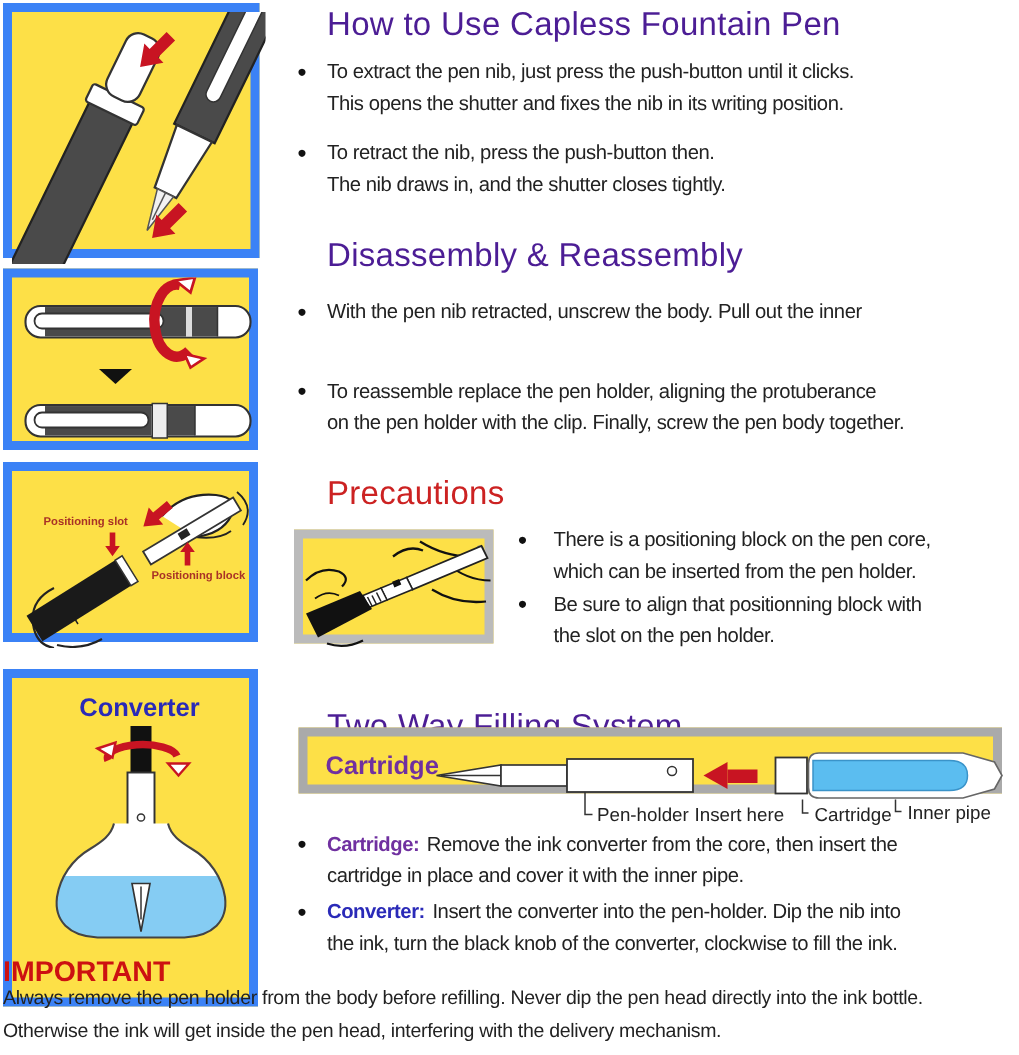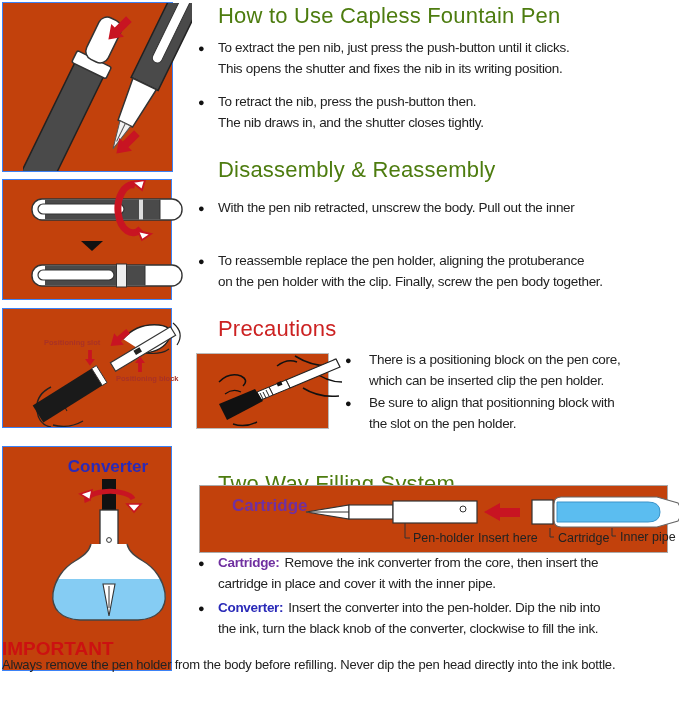--- a/index.html
+++ b/index.html
@@ -1,19 +1,19 @@
 <!DOCTYPE html>
 <html><head>
 <meta charset="utf-8">
 <style>
   html,body{margin:0;padding:0;background:#fff;}
   #sheet{position:relative;width:679px;height:703px;background:#fff;overflow:hidden;
          font-family:"Liberation Sans",sans-serif;color:#1e1e1e;}
-  .frame{position:absolute;background:#c2410c;border:1px solid #3b82f6;box-sizing:border-box;padding-left:20px;}
-  .h{position:absolute;font-size:22px;letter-spacing:.2px;color:#4d7c0f;white-space:nowrap;}
+  .frame{position:absolute;background:#fde047;border:6px solid #3b82f6;box-sizing:border-box;}
+  .h{position:absolute;font-size:22px;letter-spacing:.2px;color:#4c1d95;white-space:nowrap;}
   .h.red{color:#cc2222;}
   .bullet{position:absolute;font-size:13.5px;letter-spacing:-.3px;line-height:21px;color:#222;
           padding-left:22px;white-space:nowrap;}
   .bullet::before{content:"●";position:absolute;left:2px;top:1px;font-size:11px;color:#111;}
   .bullet.wide-gap{padding-left:26px;}
   .bl{white-space:nowrap;}
   .lead{font-weight:bold;margin-right:5px;}
   .lead.purple{color:#7030a0;}
   .lead.blue{color:#2a2ab8;}
   #important-heading{position:absolute;left:2px;top:638px;font-size:19px;font-weight:bold;color:#cc1111;}
@@ -159,30 +159,30 @@
       <line x1="49" y1="36" x2="52" y2="42" stroke="#222"></line>
       <polygon points="2,50 38,35 46,47 10,66" fill="#111"></polygon>
       <path d="M2,28 q10,-10 22,-6 q8,4 2,10" fill="none" stroke="#111" stroke-width="1.5"></path>
       <path d="M8,40 q8,-6 16,-2" fill="none" stroke="#111" stroke-width="1.2"></path>
       <path d="M16,70 q12,4 24,-2" fill="none" stroke="#111" stroke-width="1.5"></path>
     </svg>
   </div>
 
   <div class="bullet wide-gap" style="left:343px;top:349px;">
     <div class="bl">There is a positioning block on the pen core,</div>
-    <div class="bl">which can be inserted clip the pen holder.</div>
+    <div class="bl">which can be inserted from the pen holder.</div>
   </div>
   <div class="bullet wide-gap" style="left:343px;top:392px;">
     <div class="bl">Be sure to align that positionning block with</div>
     <div class="bl">the slot on the pen holder.</div>
   </div>
 
   <div class="h" style="left:218px;top:447px;margin-top:24px;">Two Way Filling System</div>
 
-  <div class="frame" style="left:199px;top:485px;width:469px;height:68px;border-color:#aaa;">
+  <div class="frame" style="left:199px;top:485px;width:469px;height:44px;border-color:#aaa;">
     <svg width="467" height="60" viewBox="0 0 467 60">
       <text x="12" y="25" font-size="17" font-weight="bold" fill="#7030a0">Cartridge</text>
       <polygon points="86,26 129,19 129,33" fill="#fff" stroke="#333" stroke-width="1.1"></polygon>
       <line x1="89" y1="26" x2="129" y2="26" stroke="#333"></line>
       <rect x="129" y="19" width="44" height="14" fill="#fff" stroke="#333" stroke-width="1.1"></rect>
       <rect x="173" y="15" width="84" height="22" fill="#fff" stroke="#333" stroke-width="1.2"></rect>
       <circle cx="243" cy="23" r="3" fill="#fff" stroke="#333"></circle>
       <g fill="#c81422">
         <polygon points="264,26 280,17 280,35"></polygon>
         <rect x="280" y="22" width="20" height="9"></rect>
@@ -208,14 +208,15 @@
   </div>
   <div class="bullet" style="left:196px;top:597px;">
     <div class="bl">
       <span class="lead blue">Converter:</span><span>Insert the converter into the pen-holder. Dip the nib into</span>
     </div>
     <div class="bl">the ink, turn the black knob of the converter, clockwise to fill the ink.</div>
   </div>
 
   <div id="important-heading">IMPORTANT</div>
   <div class="imp-line" style="top:657px;">Always remove the pen holder from the body before refilling. Never dip the pen head directly into the ink bottle.</div>
+  <div class="imp-line" style="top:679px;">Otherwise the ink will get inside the pen head, interfering with the delivery mechanism.</div>
 
 </div>
 
 </body></html>

